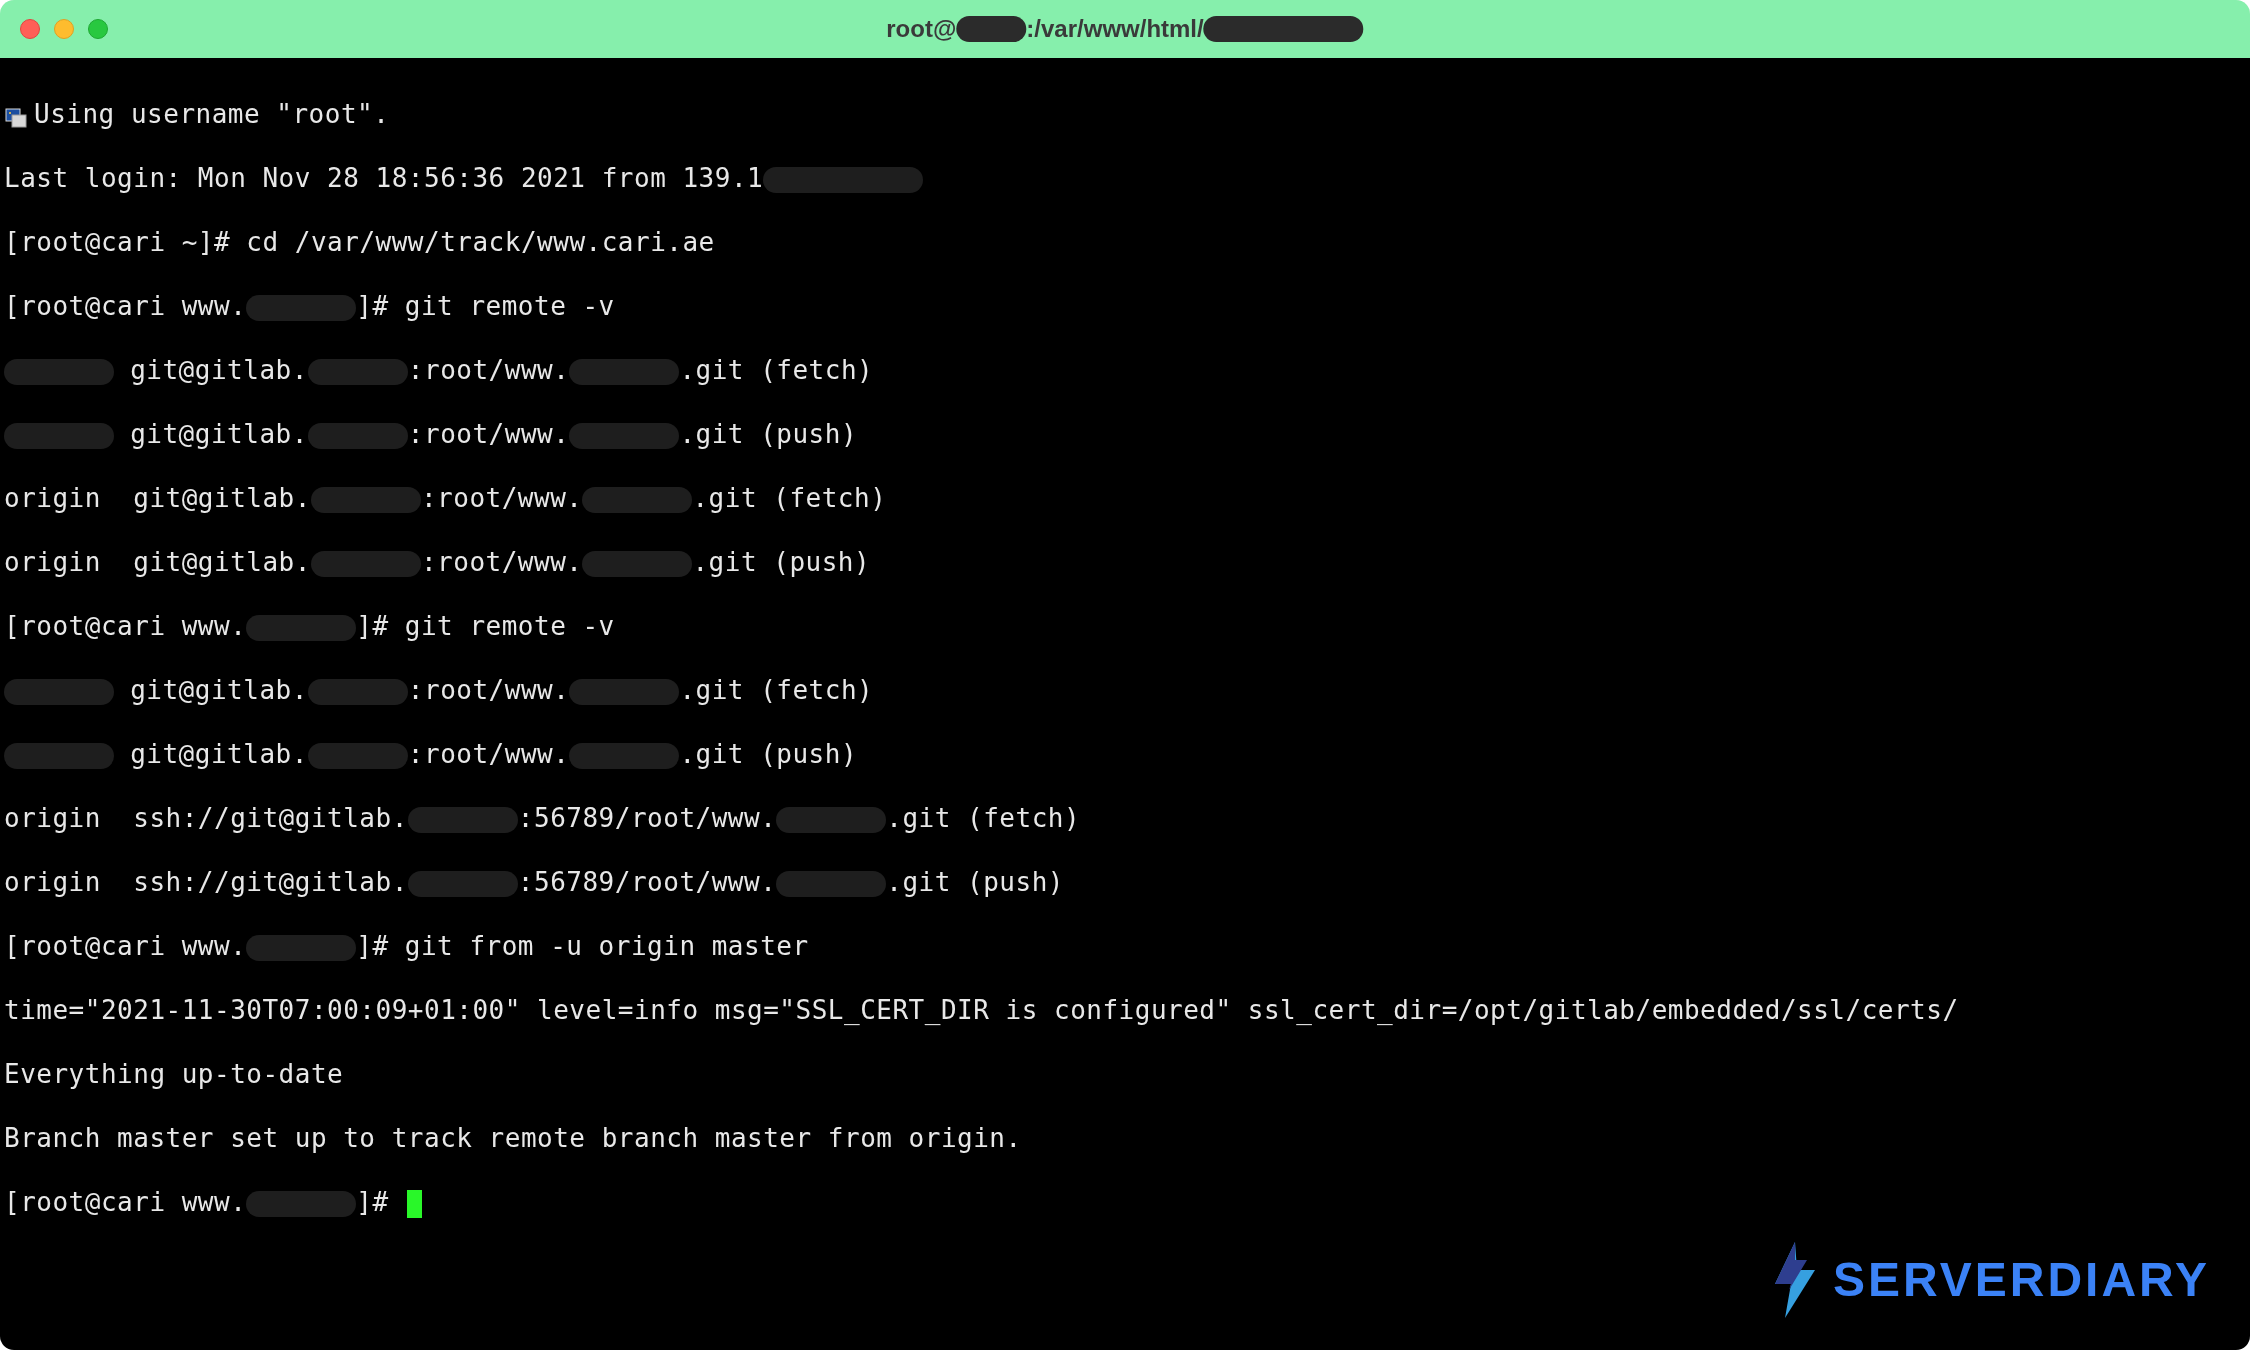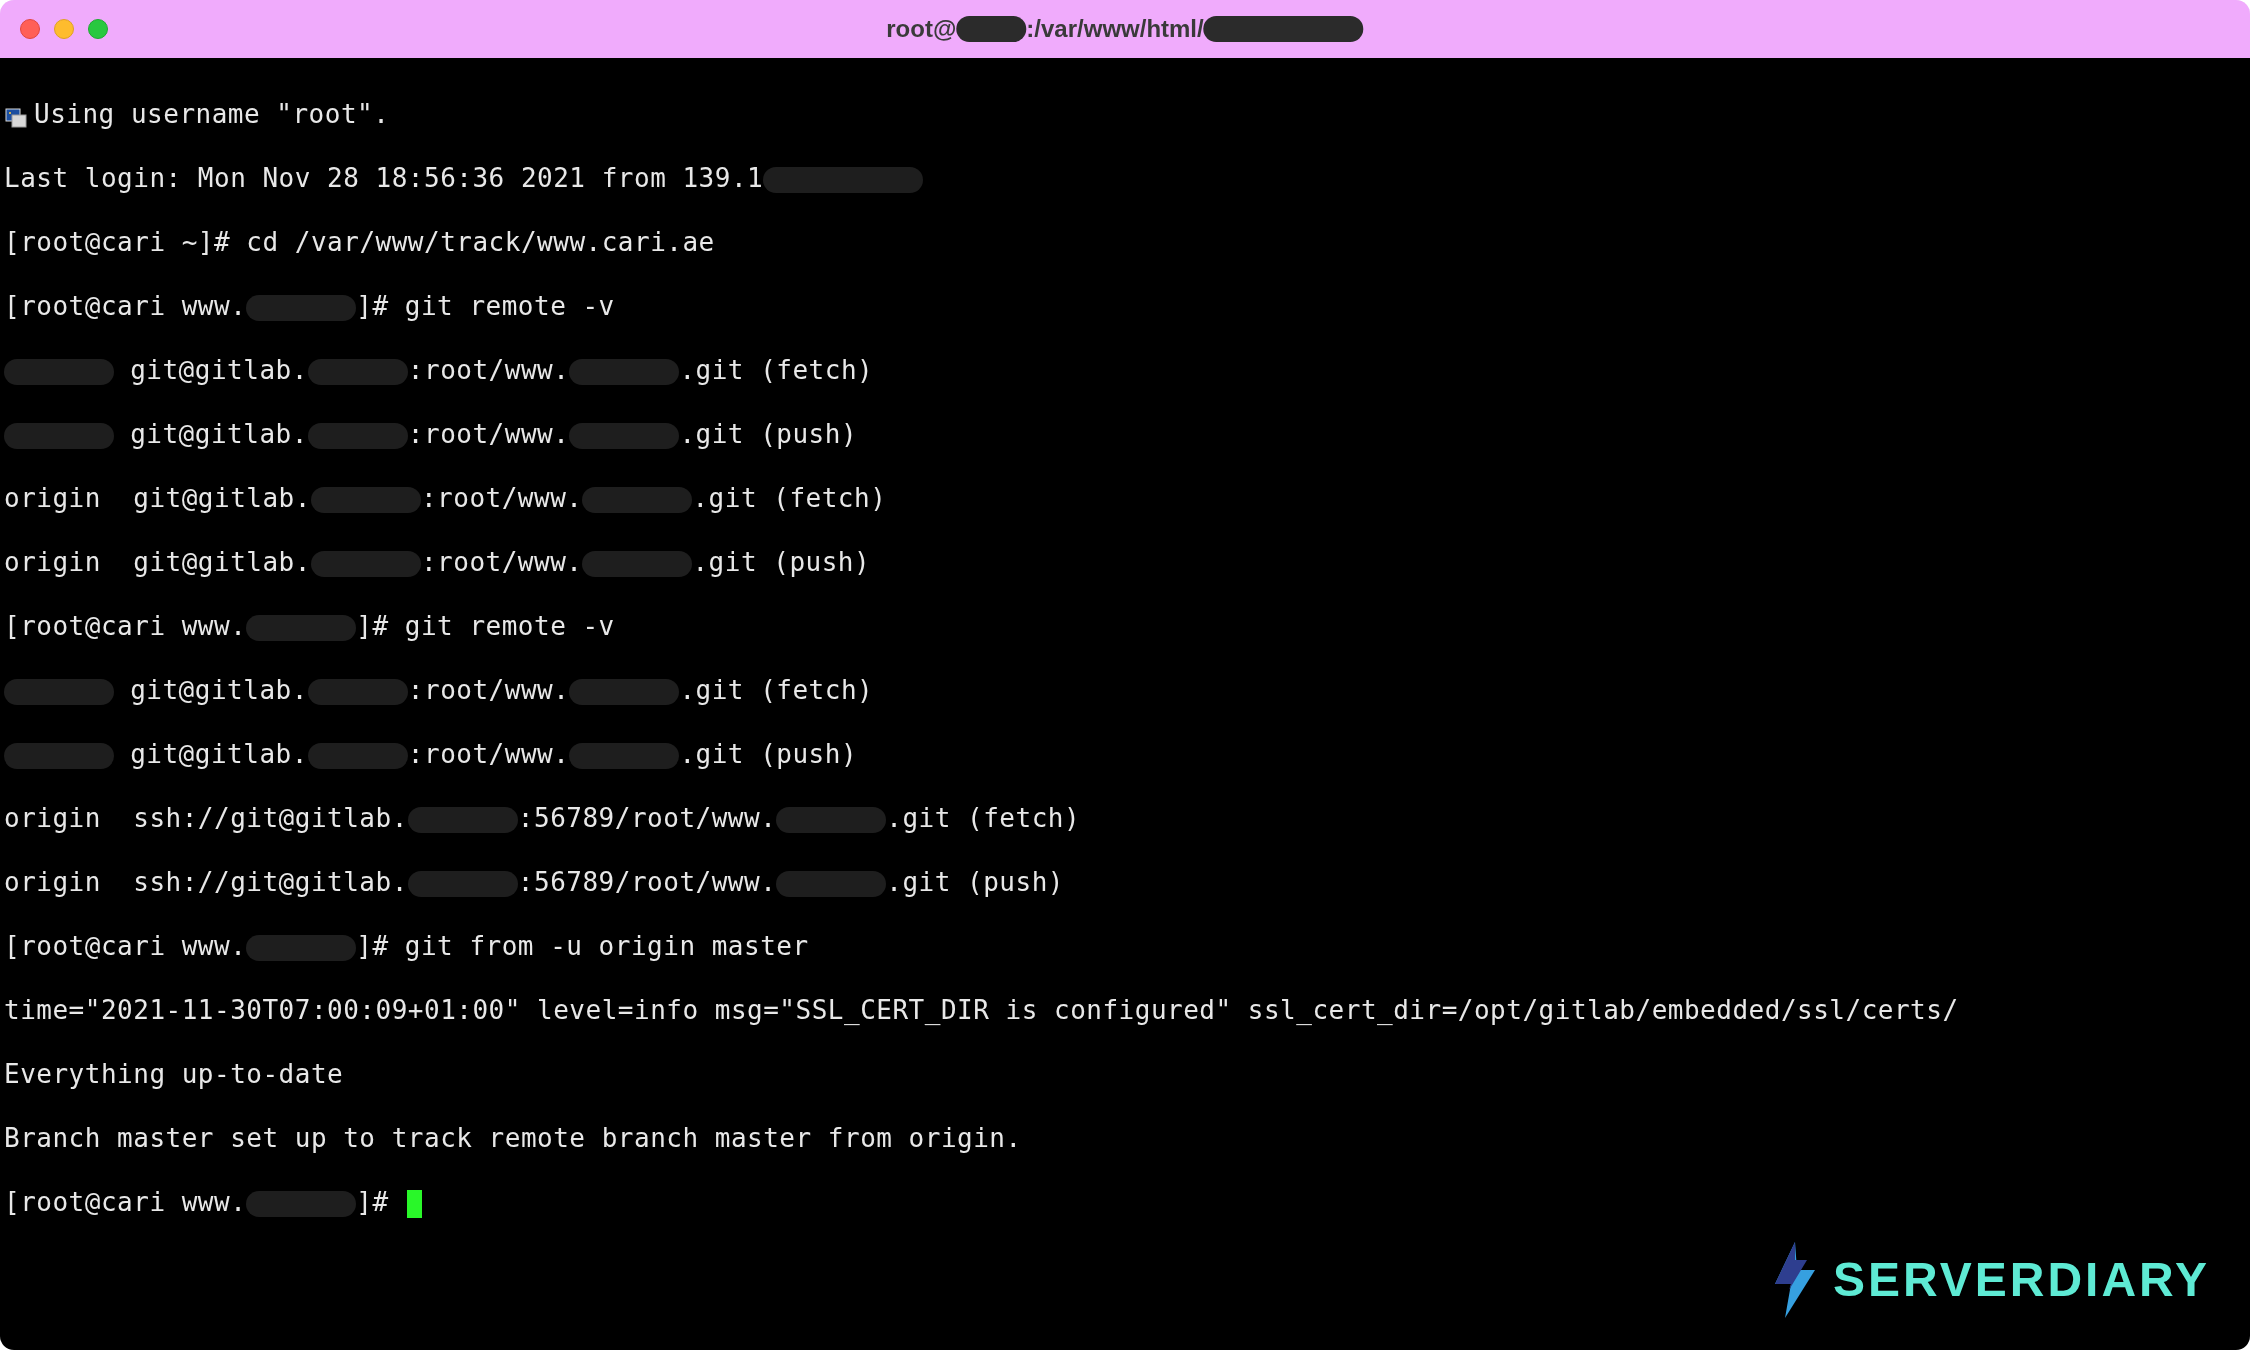--- a/index.html
+++ b/index.html
@@ -12,21 +12,21 @@
     width: 2250px;
     height: 1350px;
     background: #f4f4f4;
     border-radius: 14px;
     overflow: hidden;
     display: flex;
     flex-direction: column;
   }
   .titlebar {
     height: 60px;
-    background: #f0abfc;
+    background: #86efac;
     display: flex;
     align-items: center;
     padding: 12px 20px;
     font-family: -apple-system, "Helvetica Neue", Arial, sans-serif;
     font-size: 24px;
     font-weight: 600;
     color: #3a3a3a;
     position: relative;
   }
   .traffic-lights {
@@ -99,21 +99,21 @@
     bottom: 30px;
     display: flex;
     align-items: center;
     gap: 8px;
   }
   .watermark .logotext {
     font-family: "Arial Black", Arial, sans-serif;
     font-size: 48px;
     font-weight: 700;
     letter-spacing: 3px;
-    color: #5eead4;
+    color: #3b82f6;
   }
   .logo-svg { width: 60px; height: 80px; }
 </style>
 </head>
 <body>
 
 <div class="window">
 
   <div class="titlebar">
     <div class="traffic-lights">

